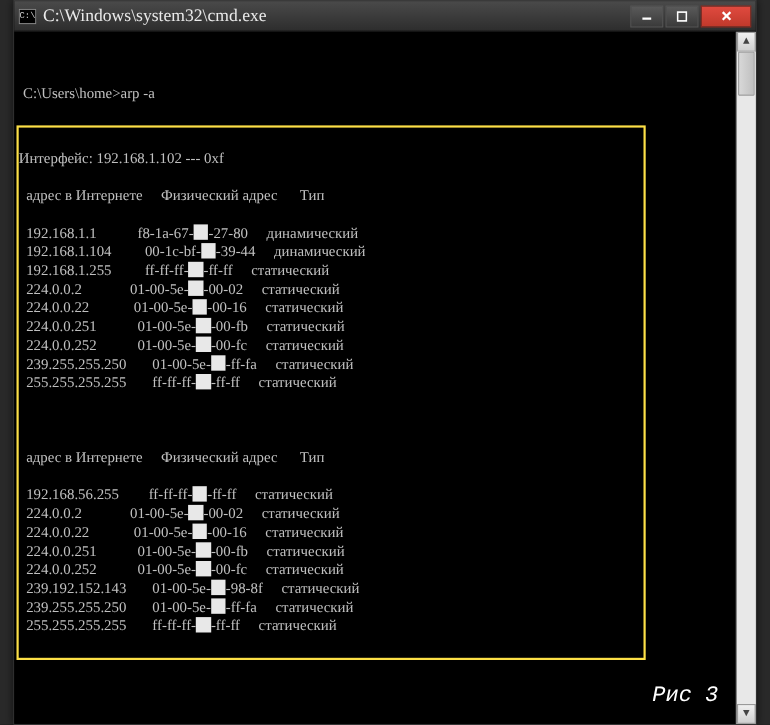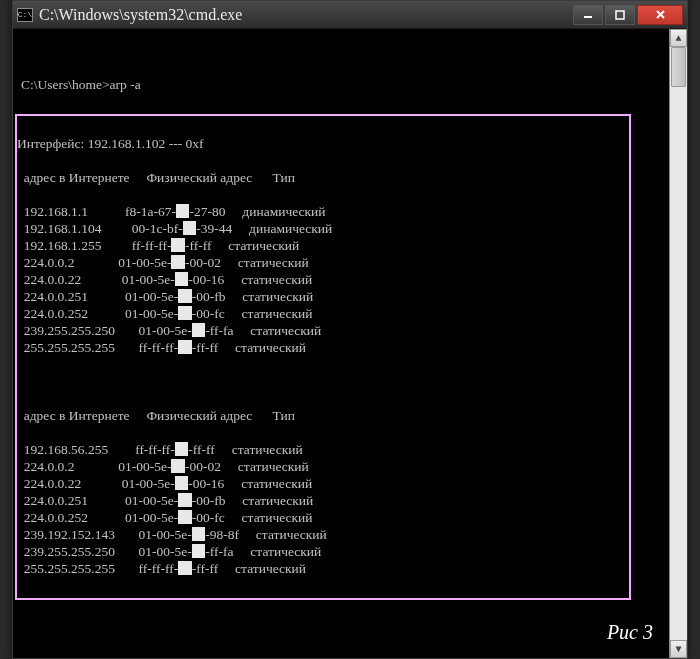--- a/index.html
+++ b/index.html
@@ -117,40 +117,40 @@
     left: 0; right: 18px; top: 0; bottom: 0;
     padding: 10px 12px 4px 8px;
     color: #c0c0c0;
     font-size: 13.5px;
     line-height: 17px;
     white-space: pre;
     font-family: Liberation Serif, serif;
     margin-top: 20px;
   }
   .redbox {
-    border: 2px solid #f0abfc;
+    border: 2px solid #fde047;
     padding: 2px 0 4px 0;
     margin: 4px 0 6px -6px;
-    width: 616px;
+    width: 572px;
   }
   .row { white-space: pre; }
   .obs {
     display:inline-block;
     width: 2ch;
     height: 14px;
     vertical-align: -2px;
     background: #e8e8e8;
     color:#000;
   }
   .figlabel {
     position:absolute;
     right: 34px;
     bottom: 14px;
     color: #fff;
-    font-family: Liberation Serif, serif;
+    font-family: Liberation Mono, monospace;
     font-size: 20px;
     font-style: italic;
     font-weight: 500;
   }
 </style>
 </head>
 <body>
 
 <div class="window">
   <div class="titlebar">

